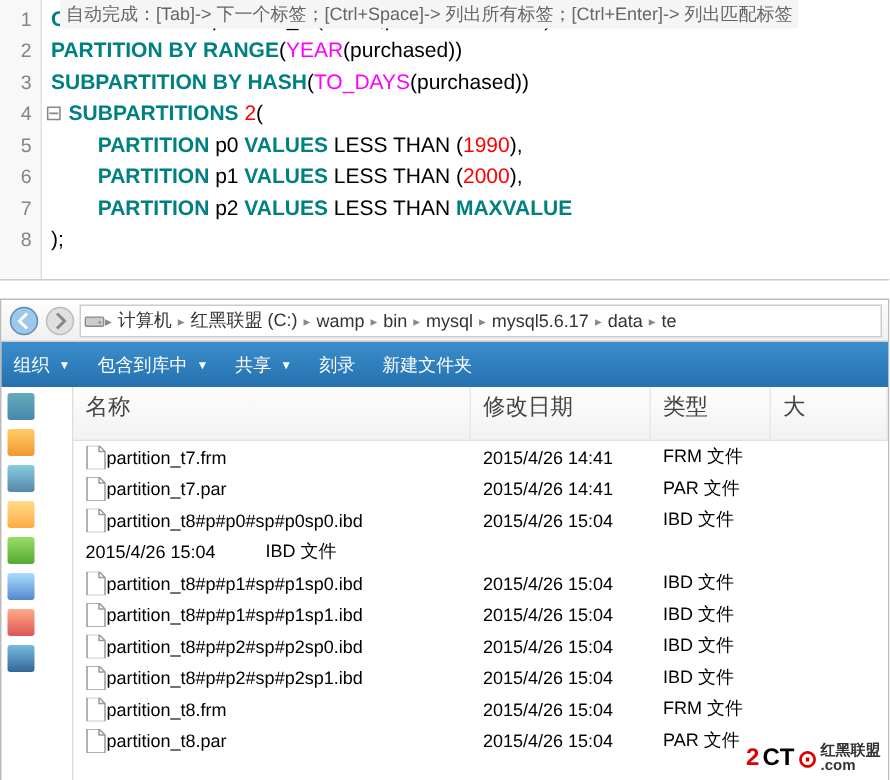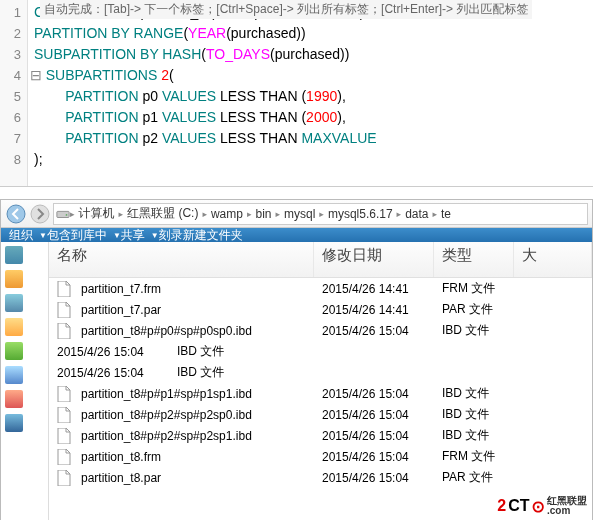--- a/index.html
+++ b/index.html
@@ -1,44 +1,44 @@
 <!DOCTYPE html>
 <html><head>
 <meta charset="utf-8">
 <style>
 *{margin:0;padding:0;box-sizing:border-box;font-family:"Microsoft YaHei",Arial,sans-serif}
 body{width:593px;height:520px;overflow:hidden;background:#fff;position:relative}
 .editor{background:#fff;height:187px;border-bottom:1px solid #ccc;font-family:Consolas,monospace;font-size:14px;display:flex}
 .gutter{width:28px;background:#f8f8f8;border-right:1px solid #e0e0e0;text-align:right;padding:2px 6px 0 0;color:#858585;font-size:13px;line-height:21px}
 .code{flex:1;padding:2px 6px;white-space:pre;line-height:21px}
-.k{color:#008080;font-weight:normal}
+.k{color:#008080;font-weight:bold}
 .fn{color:#ff00ff}
 .num{color:#ff0000}
 .collapse{color:#888;position:relative;left:-4px}
 .hint{position:absolute;top:0;left:40px;font-size:12px;color:#666;background:#f5f5f5;padding:1px 4px}
 .explorer{height:333px;background:#fff;border:1px solid #bbb;margin-top:12px;display:flex;flex-direction:column}
 .addr{height:28px;background:linear-gradient(#fdfdfd,#f0f0f0);border-bottom:1px solid #ccc;display:flex;align-items:center;padding:0 4px;font-size:12px}
 .nav-btn{width:22px;height:22px;border-radius:3px;display:flex;align-items:center;justify-content:center;margin-right:2px;color:#555}
 .crumb{display:flex;align-items:center;height:22px;border:1px solid #ccc;background:#fff;flex:1;padding:0 2px}
 .seg{padding:0 4px;color:#333}
 .sep{color:#888;font-size:9px}
-.tools{height:14px;background:linear-gradient(#3c8dcb,#2571b0);color:#fff;display:flex;align-items:center;font-size:12px;padding:0 8px;}
+.tools{height:30px;background:linear-gradient(#3c8dcb,#2571b0);color:#fff;display:flex;align-items:center;font-size:12px;padding:0 8px;gap:18px}
 .tbtn{display:flex;align-items:center;gap:4px;cursor:pointer}
 .dd{font-size:8px;margin-left:2px}
 .body{flex:1;display:flex;overflow:hidden}
 .side{width:48px;border-right:1px solid #ddd;padding:4px;display:flex;flex-direction:column;gap:6px}
 .sideico{width:18px;height:18px;border-radius:2px}
 .list{flex:1;overflow:hidden}
 .cols{display:flex;height:36px;border-bottom:1px solid #e0e0e0;font-size:15px;color:#444;background:linear-gradient(#fdfdfd,#f2f2f2)}
 .col{padding:4px 8px;border-right:1px solid #e8e8e8}
 .c1{width:265px}.c2{width:120px}.c3{width:80px}.c4{flex:1}
 .rows{font-size:12px}
 .row{display:flex;height:21px;align-items:center}
 .cell{padding:0 8px;white-space:nowrap;overflow:hidden}
-.fname{display:flex;align-items:center;gap:10px}
+.fname{display:flex;align-items:center;gap:0}
 .fico{width:14px;height:16px;flex-shrink:0}
 .logo{position:absolute;bottom:4px;right:6px;display:flex;align-items:center;gap:2px;font-size:16px;font-weight:bold}
 .logo .two{color:#d00}.logo .cto{color:#000}
 .logo .sub{font-size:10px;color:#333;font-weight:bold}
 </style>
 </head>
 <body>
 
 <div class="editor">
   <div class="hint">自动完成：[Tab]-&gt; 下一个标签；[Ctrl+Space]-&gt; 列出所有标签；[Ctrl+Enter]-&gt; 列出匹配标签</div>
@@ -162,20 +162,27 @@
               <span>partition_t8#p#p0#sp#p0sp0.ibd</span>
             </div>
             <div class="cell c2">2015/4/26 15:04</div>
             <div class="cell c3">IBD 文件</div>
           </div>
           <div class="row">
             <div class="cell c2">2015/4/26 15:04</div>
             <div class="cell c3">IBD 文件</div>
           </div>
           <div class="row">
+            <div class="cell c1 fname">
+              <svg class="fico" viewBox="0 0 14 16">
+                <path d="M1 0h8l4 4v12H1z" fill="#fff" stroke="#999"></path>
+                <path d="M9 0v4h4" fill="none" stroke="#999"></path>
+              </svg>
+              <span>partition_t8#p#p1#sp#p1sp0.ibd</span>
+            </div>
             <div class="cell c2">2015/4/26 15:04</div>
             <div class="cell c3">IBD 文件</div>
           </div>
           <div class="row">
             <div class="cell c1 fname">
               <svg class="fico" viewBox="0 0 14 16">
                 <path d="M1 0h8l4 4v12H1z" fill="#fff" stroke="#999"></path>
                 <path d="M9 0v4h4" fill="none" stroke="#999"></path>
               </svg>
               <span>partition_t8#p#p1#sp#p1sp1.ibd</span>

